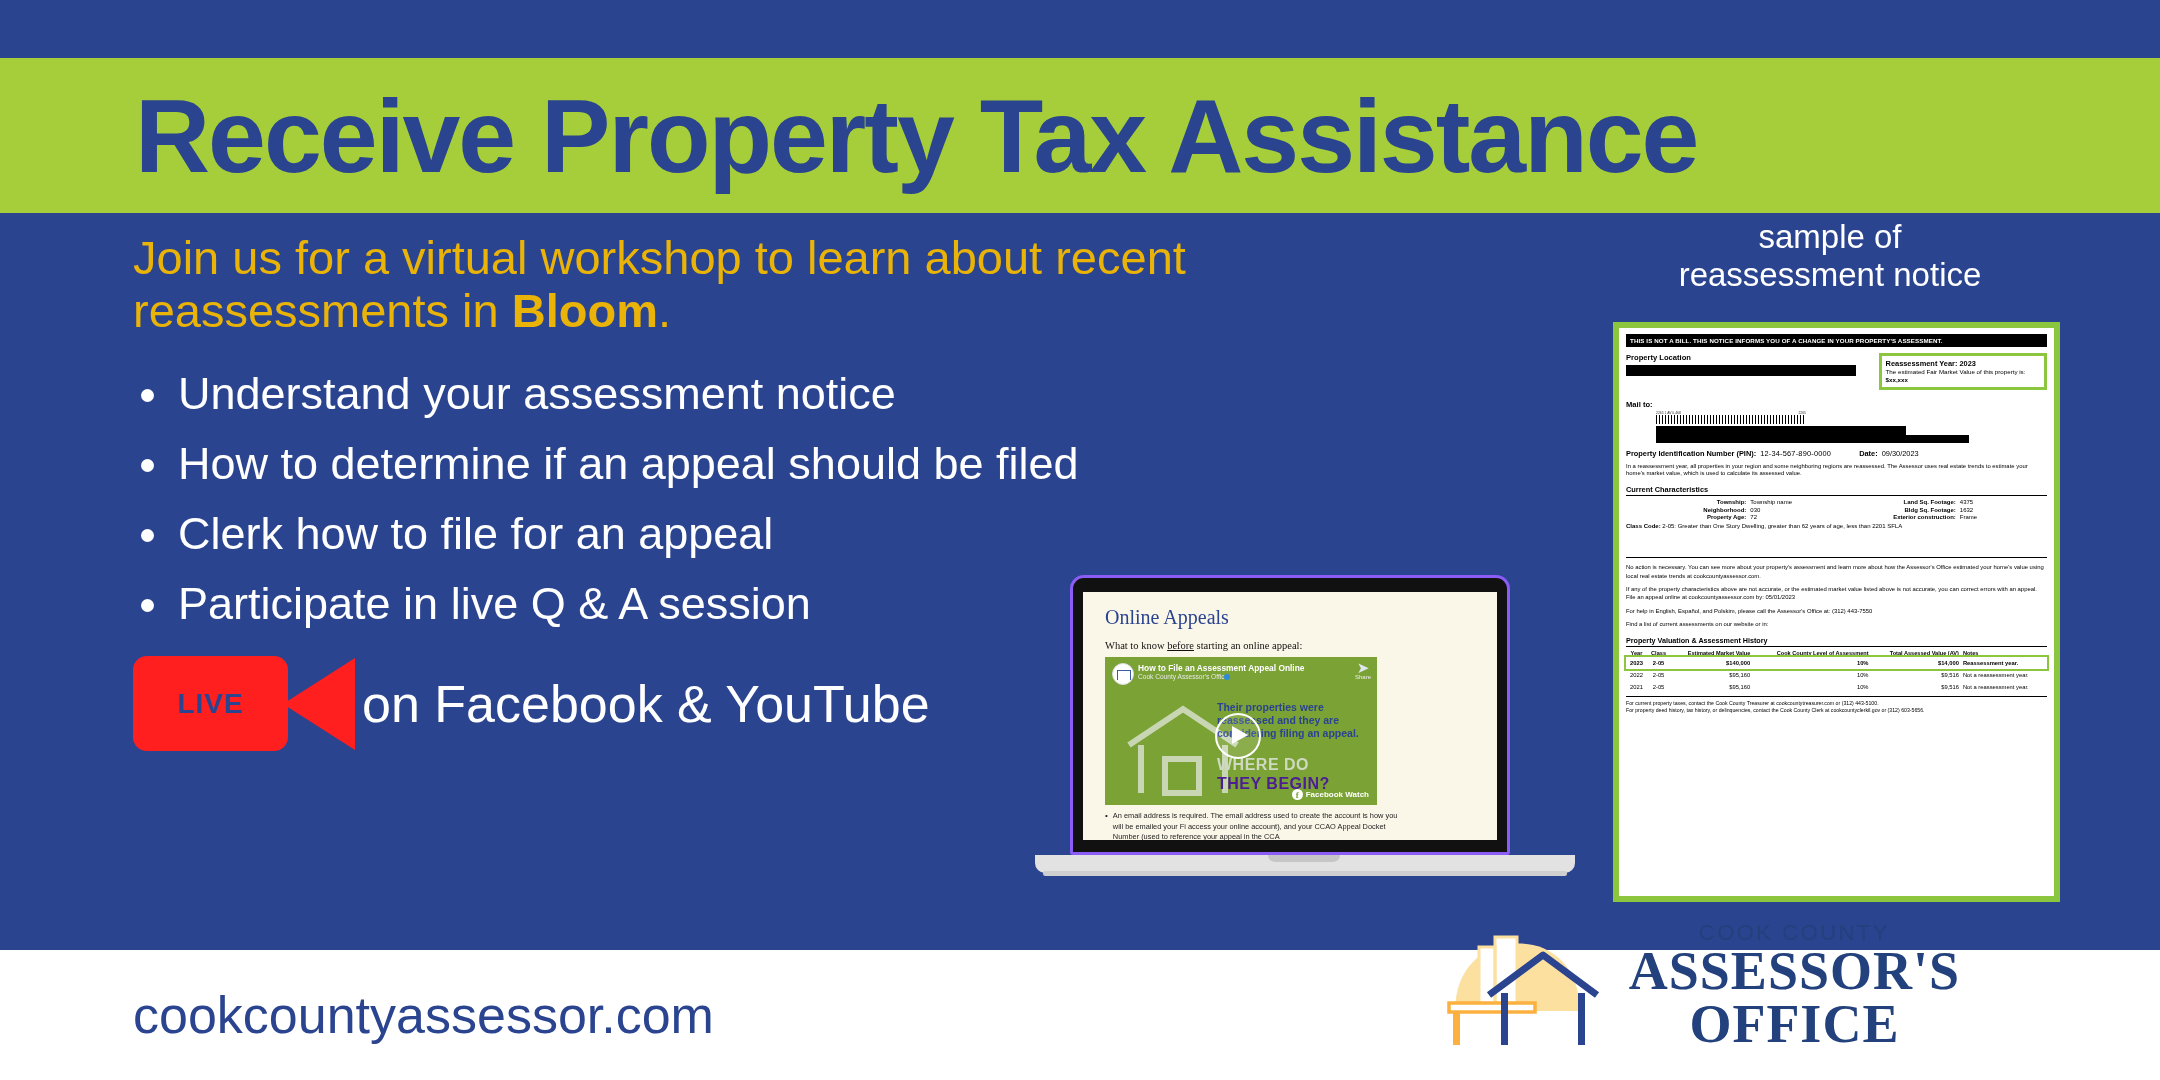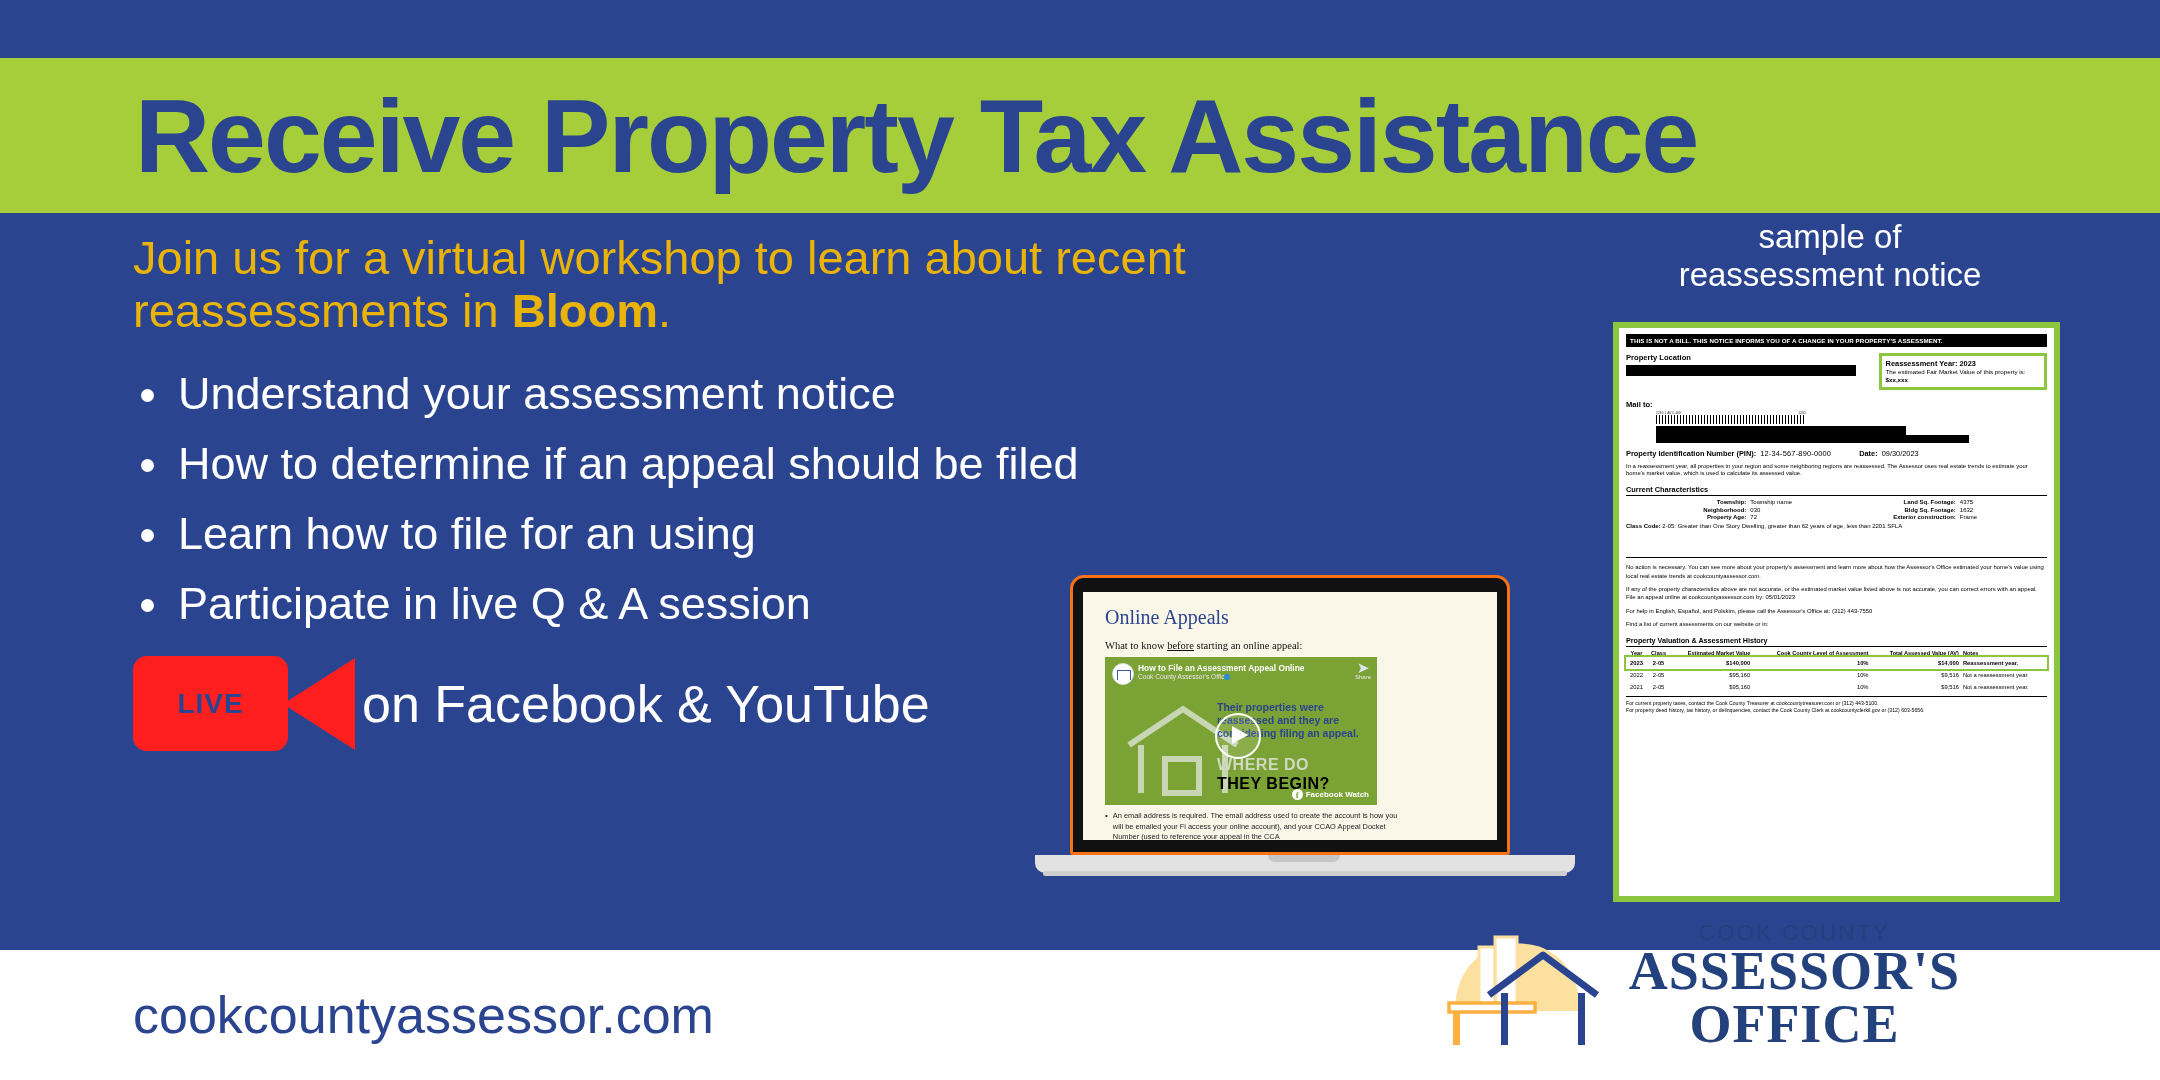--- a/index.html
+++ b/index.html
@@ -131,21 +131,21 @@
   .ta-r{text-align:right;} .ta-c{text-align:center;} .ta-l{text-align:left;}
   tr.hl td{font-weight:bold;}
   tr.hl{outline:2px solid #8cc63f;}
   .nt-foot{border-top:1.5px solid #000;margin-top:3px;padding-top:3px;font-size:5.2px;line-height:1.4;}
 
   
   .laptop{position:absolute;left:1035px;top:575px;width:540px;height:320px;}
   .lid{
     position:absolute;left:35px;top:0;width:440px;height:280px;
     background:#111;border-radius:14px 14px 3px 3px;
-    border:3px solid #f97316;box-sizing:border-box;
+    border:3px solid #8b5cf6;box-sizing:border-box;
   }
   .screen{
     position:absolute;left:10px;top:14px;width:calc(100% - 20px);height:calc(100% - 26px);
     background:#fbf7e8;overflow:hidden;
   }
   .lbase{
     position:absolute;left:0;top:280px;width:540px;height:18px;
     background:#e2e2e2;border-radius:0 0 10px 10px;
   }
   .lnotch{
@@ -169,21 +169,21 @@
   .v-badge{position:absolute;left:119px;top:16.5px;width:6px;height:6px;border-radius:50%;background:#2f8bd8;}
   .v-share{position:absolute;right:6px;top:5px;color:#eee;font-size:6px;text-align:center;}
   .v-share .arrow{font-size:15px;color:#dfe6ef;line-height:12px;}
   .v-house{
     position:absolute;left:18px;top:44px;width:120px;height:96px;
   }
   .v-house svg{width:100%;height:100%;}
   .v-cap{position:absolute;left:112px;top:44px;width:150px;color:#2b4490;font-size:10.5px;
     line-height:1.25;font-weight:600;}
   .v-big1{position:absolute;left:112px;top:99px;color:#cfd9c2;font-size:16px;font-weight:bold;letter-spacing:.5px;}
-  .v-big2{position:absolute;left:112px;top:118px;color:#000000;font-size:16px;font-weight:bold;letter-spacing:.5px;}
+  .v-big2{position:absolute;left:112px;top:118px;color:#4c1d95;font-size:16px;font-weight:bold;letter-spacing:.5px;}
   .v-play{
     position:absolute;left:110px;top:56px;width:42px;height:42px;border-radius:50%;
     border:2.5px solid #fff;background:rgba(255,255,255,.12);
   }
   .v-play::after{
     content:"";position:absolute;left:15px;top:11px;width:0;height:0;
     border-top:9px solid transparent;border-bottom:9px solid transparent;border-left:16px solid #fff;
   }
   .v-fbwatch{position:absolute;right:8px;bottom:5px;color:#fff;font-size:8px;font-weight:bold;
     display:flex;align-items:center;gap:3px;}
@@ -218,21 +218,21 @@
 
   <div class="left-col">
 
     <div class="intro">
       <span>Join us for a virtual workshop to learn about recent reassessments in </span><b>Bloom</b><span>.</span>
     </div>
 
     <ul class="bullets">
       <li><span class="dot"></span><span>Understand your assessment notice</span></li>
       <li><span class="dot"></span><span>How to determine if an appeal should be filed</span></li>
-      <li><span class="dot"></span><span>Learn how to file for an using</span></li>
+      <li><span class="dot"></span><span>Clerk how to file for an appeal</span></li>
       <li><span class="dot"></span><span>Participate in live Q &amp; A session</span></li>
     </ul>
 
 
     <div class="live-row">
       <div class="live-cam">
         <div class="live-body">
           <span class="live-label">LIVE</span>
         </div>
         <div class="live-lens"></div>

